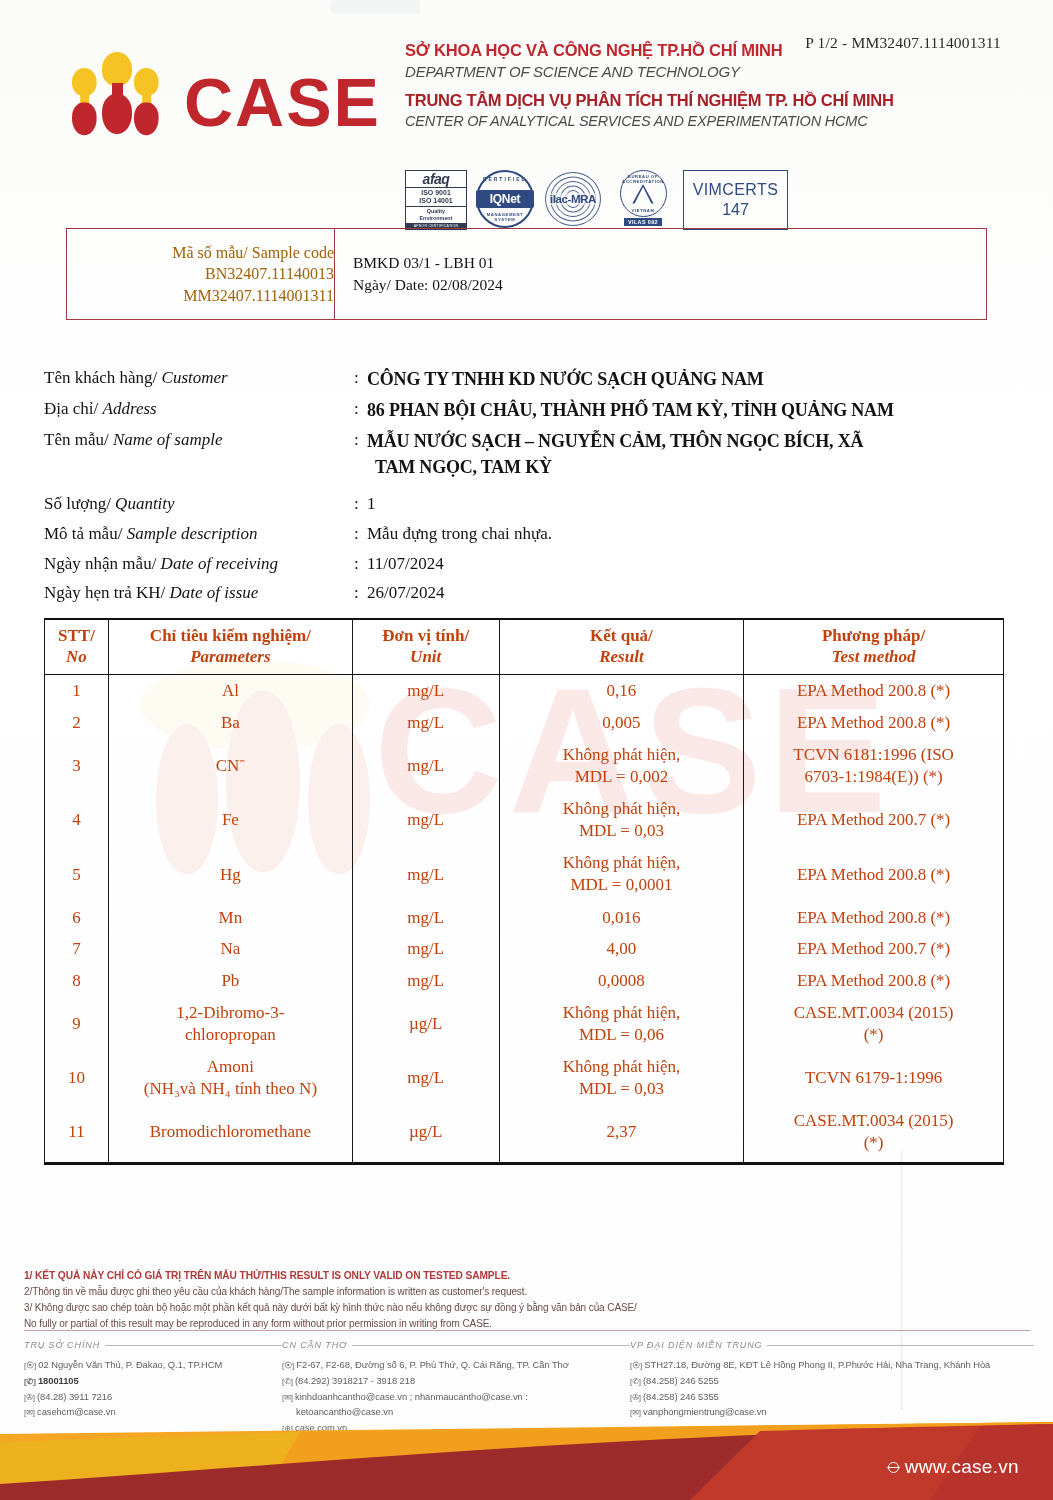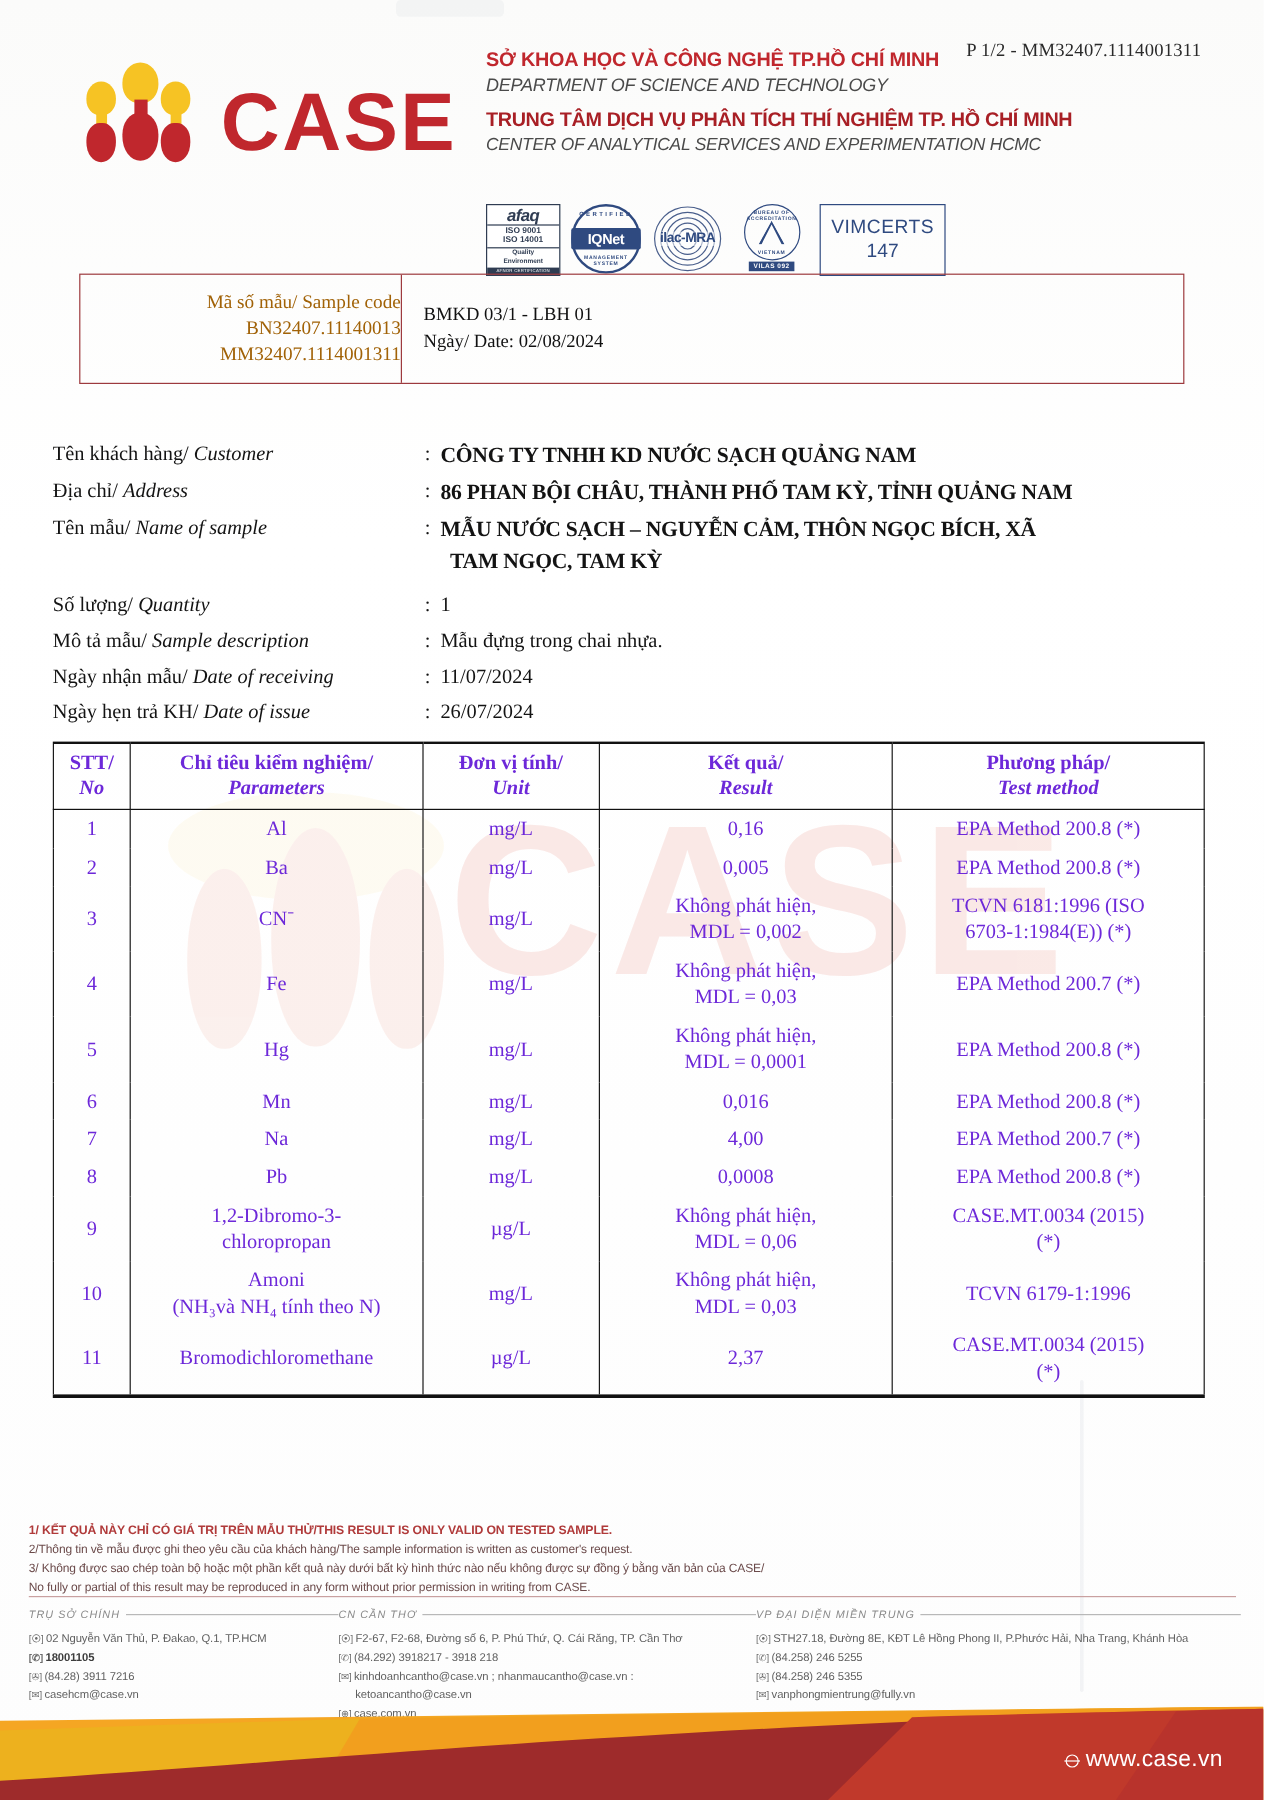--- a/index.html
+++ b/index.html
@@ -350,21 +350,21 @@
     border-collapse: collapse;
     position: relative;
     z-index: 2;
     background: transparent;
   }
   table.results th, table.results td {
     border-left: 1.1px solid #1a1a1a;
     border-right: 1.1px solid #1a1a1a;
     text-align: center;
     vertical-align: middle;
-    color: #6d28d9;
+    color: #c2410c;
   }
   table.results thead th {
     border-top: 2.2px solid #111;
     border-bottom: 1.6px solid #111;
     font-weight: bold;
     font-size: 17px;
     padding: 6px 4px 7px 4px;
     line-height: 1.22;
   }
   table.results thead th .en { font-style: italic; display: block; }
@@ -847,21 +847,21 @@
         <div class="cc-line"><span class="ic">[⊕]</span><span>case.com.vn</span></div>
       </div>
       <div class="cc c3">
         <div class="cc-title">
           <span>VP ĐẠI DIỆN MIỀN TRUNG</span>
           <span class="rule"></span>
         </div>
         <div class="cc-line"><span class="ic">[⦿]</span><span>STH27.18, Đường 8E, KĐT Lê Hồng Phong II, P.Phước Hải, Nha Trang, Khánh Hòa</span></div>
         <div class="cc-line"><span class="ic">[✆]</span><span>(84.258) 246 5255</span></div>
         <div class="cc-line"><span class="ic">[✇]</span><span>(84.258) 246 5355</span></div>
-        <div class="cc-line"><span class="ic">[✉]</span><span>vanphongmientrung@fully.vn</span></div>
+        <div class="cc-line"><span class="ic">[✉]</span><span>vanphongmientrung@case.vn</span></div>
       </div>
     </div>
 
   <div class="banner">
     <svg viewBox="0 0 1053 78" preserveAspectRatio="none">
       <path d="M0,12 L1053,0 L1053,78 L0,78 Z" fill="#f5a623"></path>
       <path d="M0,20 L300,10 L1053,0 L1053,78 L0,78 Z" fill="#edb11e"></path>
       <path d="M300,10 L1053,0 L1053,78 L260,78 Z" fill="#f29c1f" opacity="0.85"></path>
       <path d="M0,62 C260,46 560,14 1053,3 L1053,78 L0,78 Z" fill="#9e2b2b"></path>
       <path d="M760,9 C900,5 1000,3 1053,2 L1053,78 L690,78 Z" fill="#c0392b"></path>

